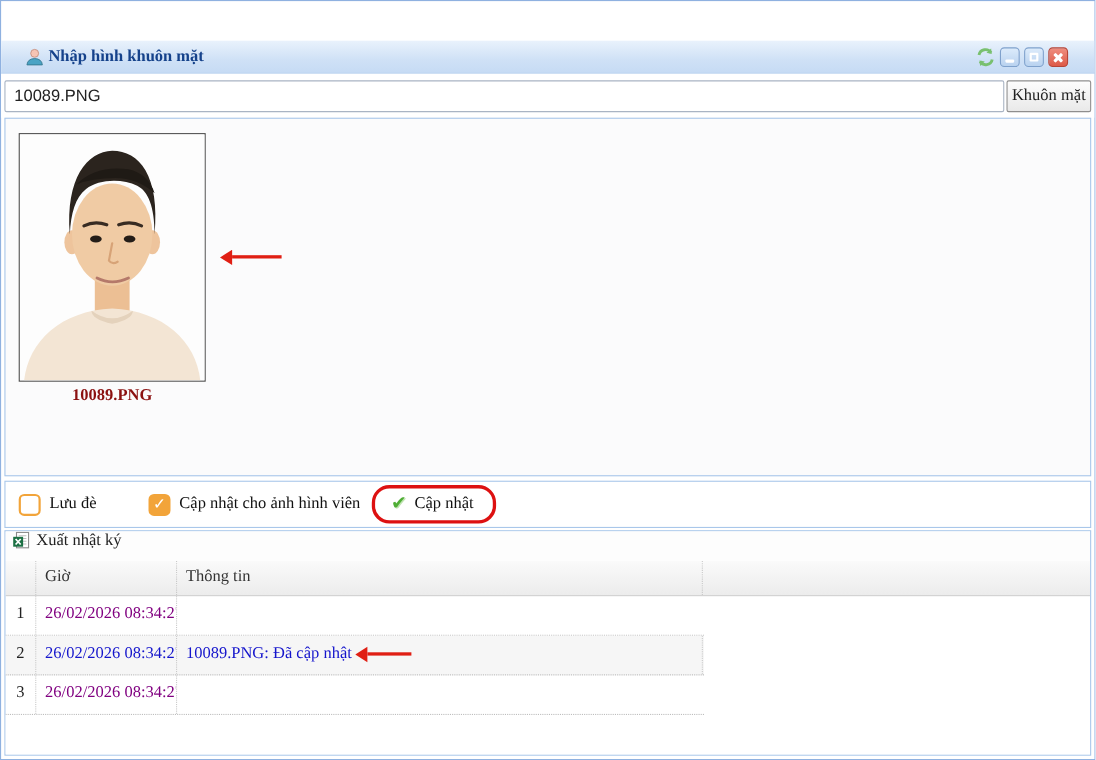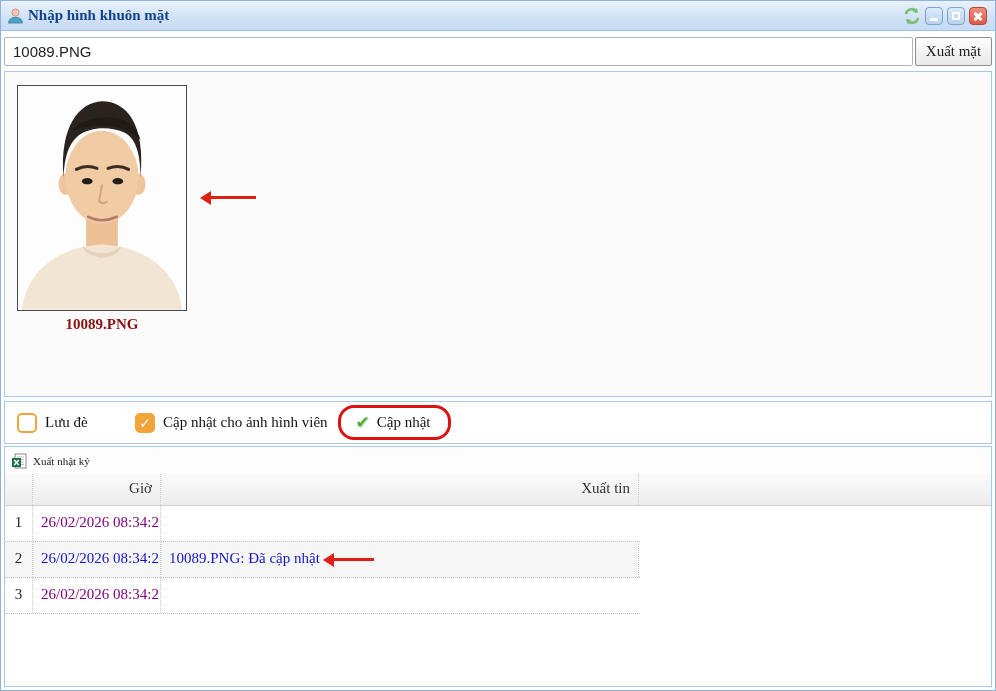--- a/index.html
+++ b/index.html
@@ -10,21 +10,21 @@
     position: relative; width: 996px; height: 691px;
     border: 1px solid #8fb1e0; background: #fff;
     display: flex; flex-direction: column; overflow: hidden;
   }
 
   
   .titlebar {
     height: 30px; flex: 0 0 30px;
     background: linear-gradient(#e9f2fc, #cfe1f6 60%, #c6dbf4);
     border-bottom: 1px solid #9ec1ea;
-    display: flex; align-items: center; padding: 0 6px; gap: 4px;
+    display: flex; align-items: center; padding: 0 22px; gap: 4px; margin-top: 36px;
   }
   .title { font-weight: bold; font-size: 15px; color: #15428b; }
   .titlebar .spacer { flex: 1; }
   .tools { display: flex; align-items: center; gap: 4px; padding-right: 2px; }
   .toolbtn {
     width: 18px; height: 18px; border-radius: 4px; cursor: pointer;
     border: 1px solid #7fa1cc; position: relative;
     background: linear-gradient(#dcebfb, #b9d2ef);
   }
   .toolbtn.min::after {
@@ -107,27 +107,27 @@
     position: absolute; left: -4px; top: -3px; right: -6px; bottom: -3px;
     border: 3px solid #dd1111; border-radius: 16px; pointer-events: none;
   }
 
   
   .log-panel {
     flex: 1 1 auto; margin: 0 3px 3px 3px; border: 1px solid #a9c7ea; background: #fff;
     display: flex; flex-direction: column; overflow: hidden;
   }
   .log-toolbar {
-    flex: 0 0 27px; display: flex; align-items: center; gap: 6px; padding: 0 6px;
-    font-size: 11px; color: #222; cursor: pointer; background: #fdfdfd;
+    flex: 0 0 27px; display: flex; align-items: flex-start; gap: 6px; padding: 0 6px;
+    font-size: 15px; color: #222; cursor: pointer; background: #fdfdfd;
   }
   .log-header {
     flex: 0 0 32px; display: flex; align-items: stretch;
     background: linear-gradient(#fafafa, #ececec); border-bottom: 1px solid #cfcfcf;
-    font-size: 15px; color: #333; text-align: right;
+    font-size: 15px; color: #333;
   }
   .c { padding: 6px 8px; border-right: 1px dotted #c9c9c9; overflow: hidden; white-space: nowrap; }
   .c.num  { flex: 0 0 28px; text-align: center; padding: 6px 2px; }
   .c.time { flex: 0 0 128px; }
   .c.info { flex: 0 0 478px; }
   .c.rest { flex: 1; border-right: none; }
   .log-row { display: flex; width: 635px; border-bottom: 1px dotted #bdbdbd; font-size: 15px; height: 36px; align-items: stretch; }
   .log-row .c { padding-top: 8px; }
   .log-row:nth-child(even) { background: #f6f6f6; }
   .log-row .num { color: #222; }
@@ -155,21 +155,21 @@
         <path d="M4,17 L3.4,12 L8.2,13 Z" fill="#79c06f"></path>
       </svg>
       <span class="toolbtn min"></span>
       <span class="toolbtn max"></span>
       <span class="toolbtn close"></span>
     </span>
   </div>
 
   <div class="filebar">
     <input type="text" value="10089.PNG" style="">
-    <button class="face-btn">Xuất mặt</button>
+    <button class="face-btn">Khuôn mặt</button>
   </div>
 
   <div class="photo-panel">
     <div class="photo-box">
       <svg viewBox="0 0 170 226">
         <rect x="0" y="0" width="170" height="226" fill="#fdfdfd"></rect>
 
         <rect x="69" y="118" width="32" height="52" fill="#ecbf94"></rect>
         <path d="M69,122 Q85,134 101,122 L101,134 Q85,142 69,134 Z" fill="#ddab7c"></path>
 
@@ -224,21 +224,21 @@
         <rect x="4" y="1" width="11" height="14" fill="#fff" stroke="#8a8a8a"></rect>
         <path d="M6,4 h7 M6,6.5 h7 M6,9 h7 M6,11.5 h7" stroke="#bdbdbd" stroke-width="1"></path>
         <rect x="1" y="5" width="9" height="9" fill="#1c7044"></rect>
         <path d="M3.2,7 L7.8,12 M7.8,7 L3.2,12" stroke="#fff" stroke-width="1.6"></path>
       </svg>
       <span>Xuất nhật ký</span>
     </div>
     <div class="log-header">
       <div class="c num"></div>
       <div class="c time">Giờ</div>
-      <div class="c info">Xuất tin</div>
+      <div class="c info">Thông tin</div>
       <div class="c rest"></div>
     </div>
     <div id="log-rows">
   <div class="log-row purple">
     <div class="c num">1</div>
     <div class="c time">26/02/2026 08:34:27</div>
   </div>
 
   <div class="log-row blue">
     <div class="c num">2</div>

